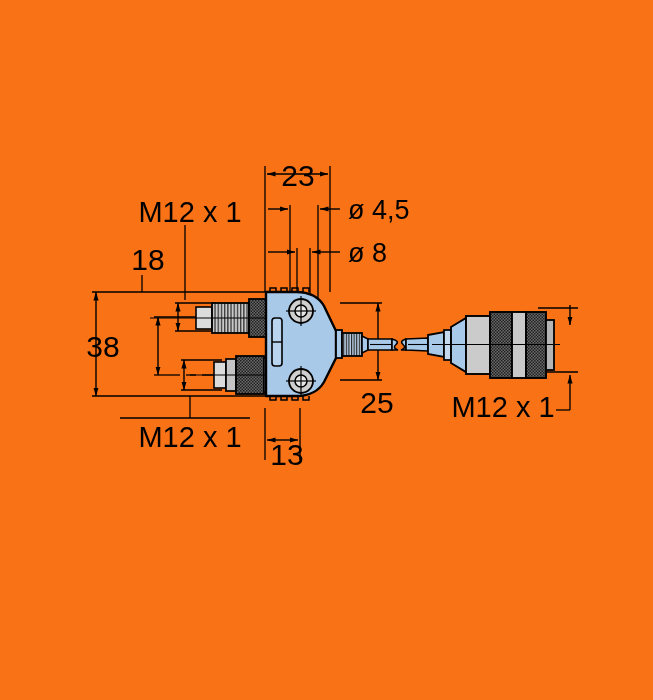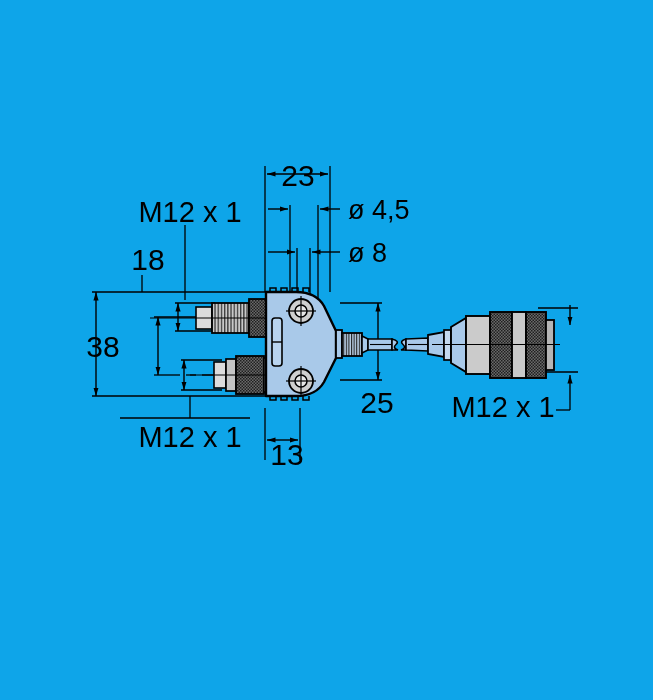--- a/index.html
+++ b/index.html
@@ -4,21 +4,21 @@
 <style>
   html, body {
     margin: 0;
     padding: 0;
     background: #ffffff;
   }
   #canvas {
     position: relative;
     width: 653px;
     height: 700px;
-    background: #0ea5e9;
+    background: #f97316;
     font-family: "Liberation Sans", sans-serif;
     overflow: hidden;
     text-decoration: underline;
   }
   #drawing {
     position: absolute;
     left: 0;
     top: 0;
     width: 653px;
     height: 700px;

